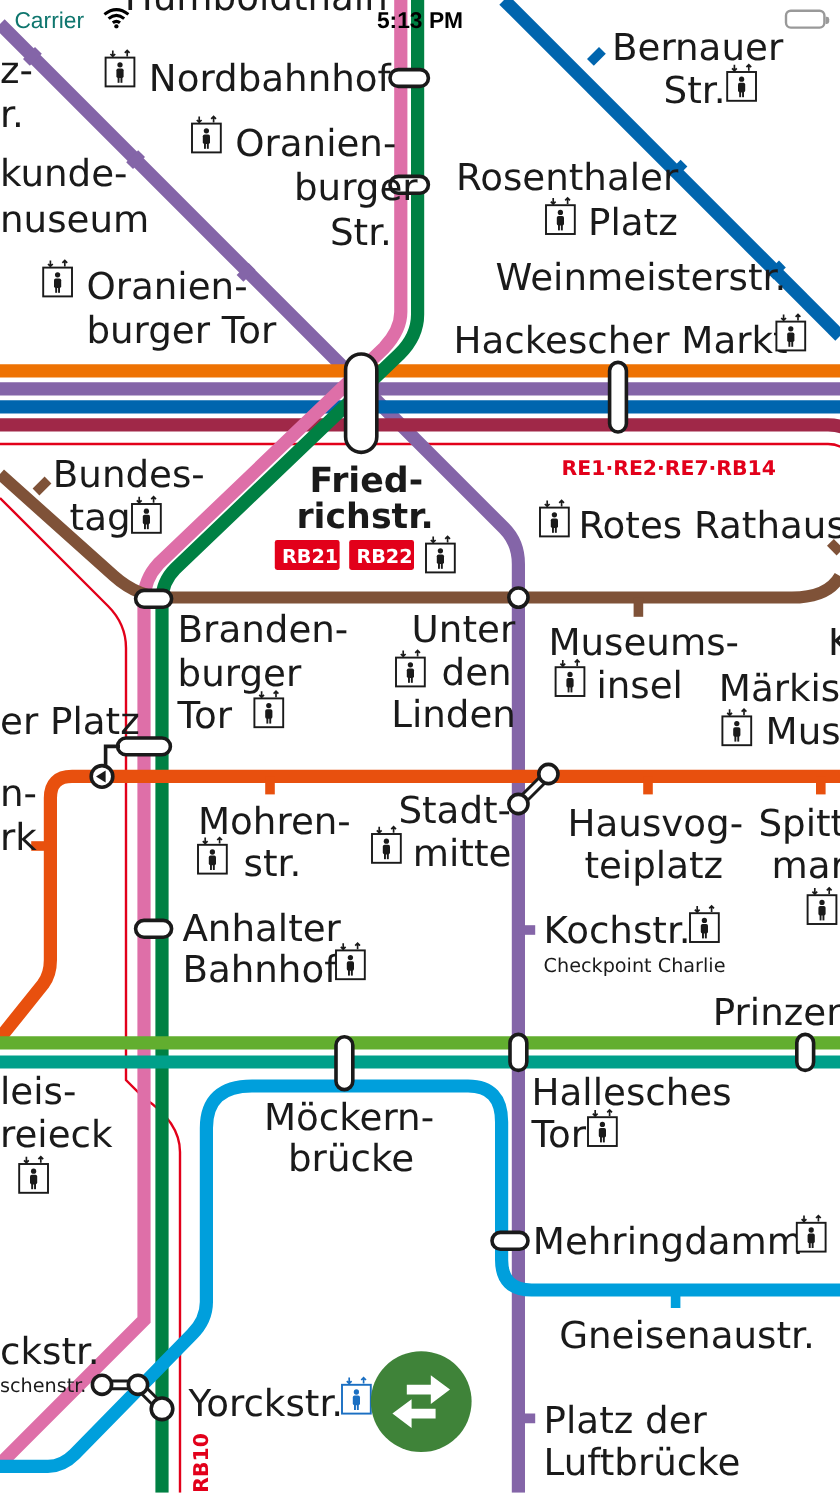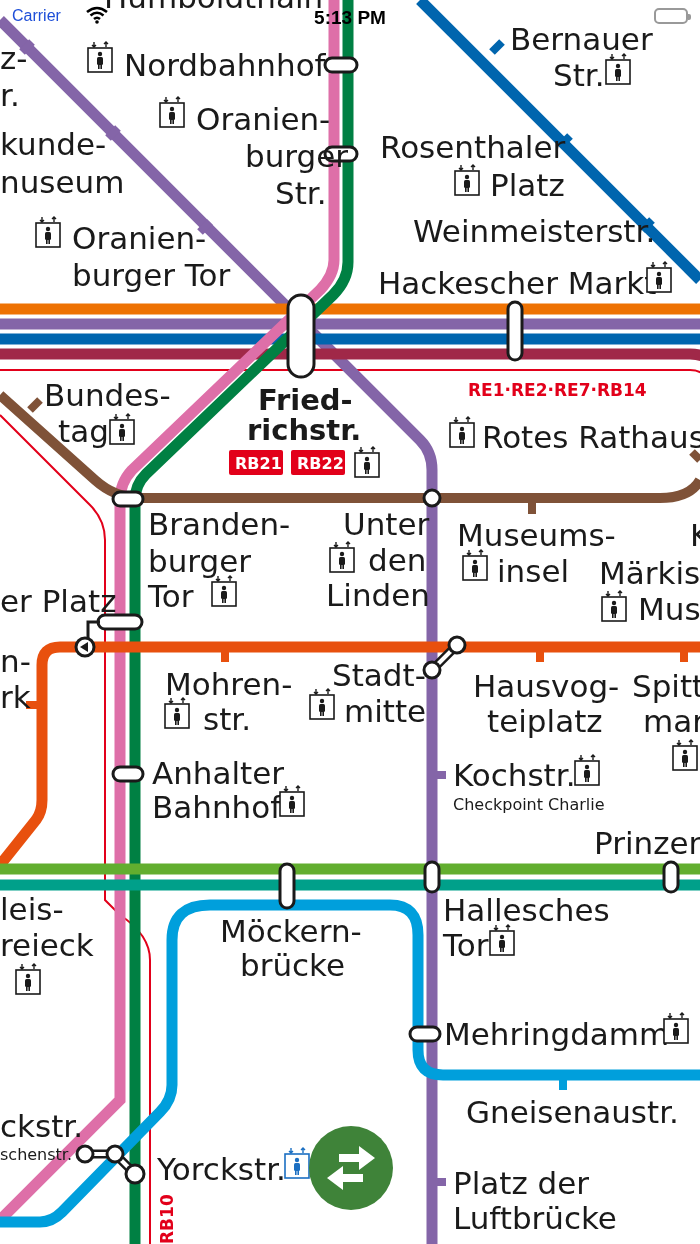--- a/index.html
+++ b/index.html
@@ -5,21 +5,21 @@
   html, body { margin:0; padding:0; background:#ffffff; }
   body { width:700px; height:1244px; overflow:hidden; position:relative; font-family:"DejaVu Sans", "Liberation Sans", sans-serif; }
   #map { position:absolute; left:0; top:0; width:700px; height:1244px; }
   .lbl { font-family:"DejaVu Sans", sans-serif; font-size:31px; fill:#1a1a1a; }
   .lbl-b { font-family:"DejaVu Sans", sans-serif; font-size:29px; font-weight:bold; fill:#1a1a1a; }
   .lbl-s { font-family:"DejaVu Sans", sans-serif; font-size:16px; fill:#1a1a1a; }
   .lbl-re { font-family:"DejaVu Sans", sans-serif; font-size:17px; font-weight:bold; fill:#e2001a; }
   .badge-t { font-family:"DejaVu Sans", sans-serif; font-size:16px; font-weight:bold; fill:#ffffff; }
   .st { fill:#ffffff; stroke:#1a1a1a; stroke-width:3; }
   .status { position:absolute; left:0; top:0; width:700px; height:36px; pointer-events:none; }
-  .status .carrier { position:absolute; left:12px; top:7px; font-family:"Liberation Sans", sans-serif; font-size:16px; color:#1d4ed8; }
+  .status .carrier { position:absolute; left:12px; top:7px; font-family:"Liberation Sans", sans-serif; font-size:19px; color:#0f766e; }
   .status .wifi { position:absolute; left:86px; top:6px; }
   .status .time { position:absolute; left:0; width:700px; text-align:center; top:7px; font-family:"Liberation Sans", sans-serif; font-size:19px; font-weight:bold; color:#000; }
   .status .battery { position:absolute; right:12px; top:8px; width:34px; height:16px; border:2px solid #999; border-radius:5px; box-sizing:border-box; padding:2px; }
   .status .battery .fill { width:100%; height:100%; background:#000; border-radius:2px; }
   .status .battery .nub { position:absolute; right:-5px; top:4px; width:3px; height:6px; background:#999; border-radius:0 2px 2px 0; }
   .swap-btn { position:absolute; left:309px; top:1126px; width:84px; height:84px; border-radius:50%; background:#3f8339; cursor:pointer; }
 </style>
 </head>
 <body>
 

